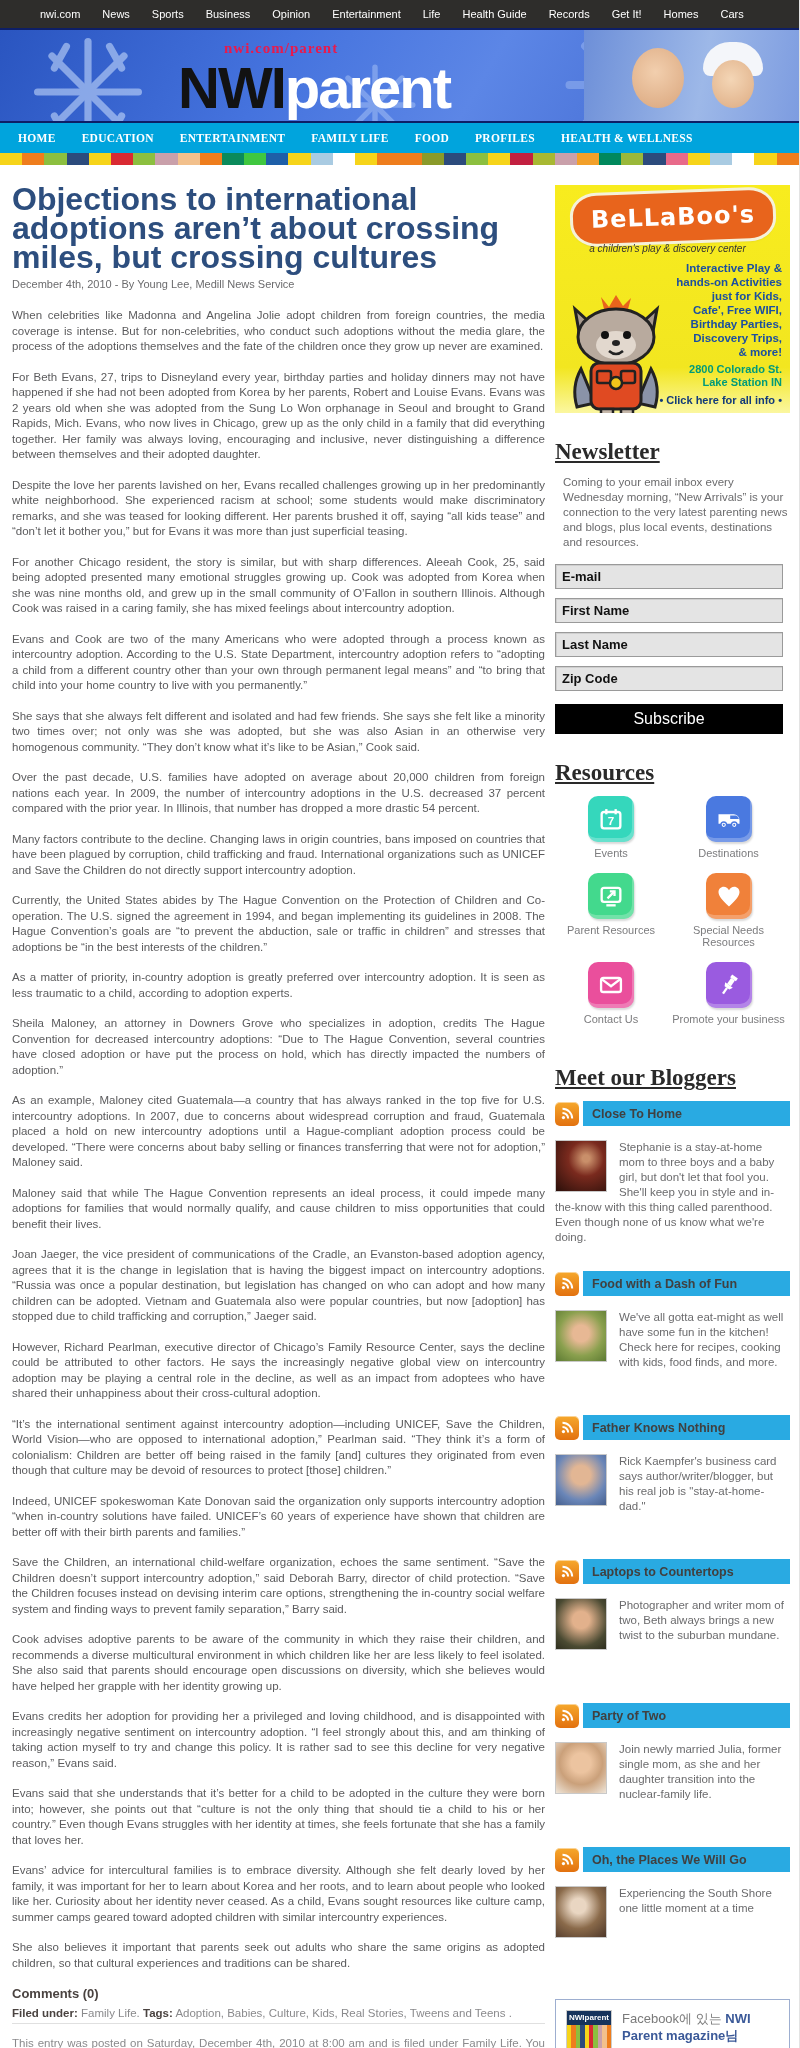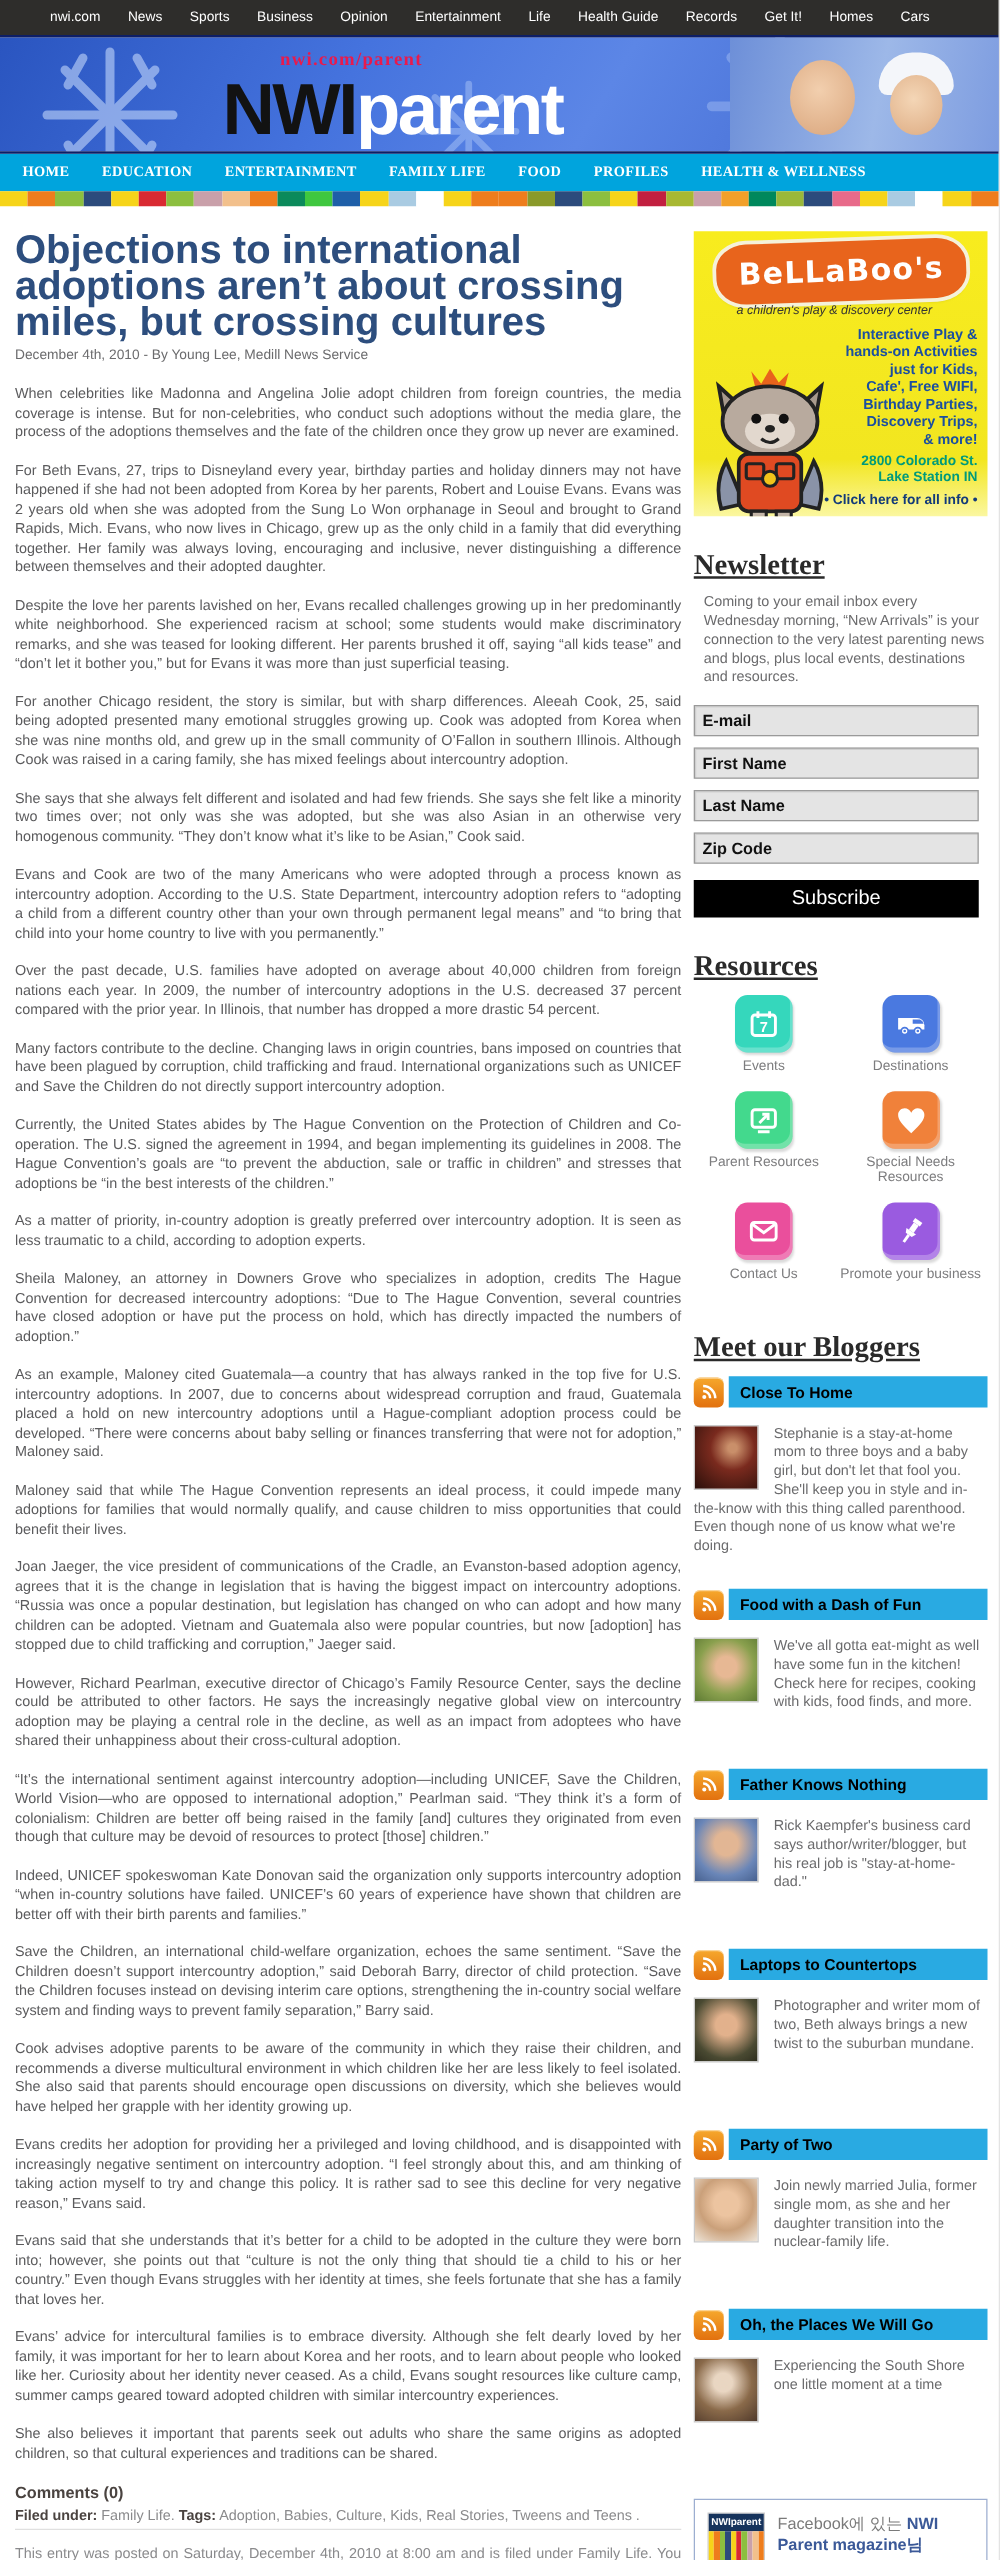--- a/index.html
+++ b/index.html
@@ -75,21 +75,21 @@
     box-shadow:inset -2px -4px 0 rgba(255,255,255,.25), 1px 2px 2px rgba(0,0,0,.15); }
   .res-label { font-size:11px; color:#7c7c7e; }
   .t-events{background:#35d7bc;} .t-dest{background:#4a79e0;} .t-parent{background:#43d98d;}
   .t-needs{background:#f0813a;} .t-contact{background:#ea4f9c;} .t-promote{background:#9a5be0;}
   
   .blogger { margin-bottom:26px; min-height:118px; }
   .blog-head { display:flex; align-items:center; margin-bottom:14px; }
   .rss { width:24px; height:24px; border-radius:5px; background:linear-gradient(#f6a82c,#e2710f); flex:0 0 auto;
     display:flex; align-items:center; justify-content:center; cursor:pointer; box-shadow:inset 0 1px 0 rgba(255,255,255,.5); }
   .blog-bar { flex:1; background:#29aae2; height:25px; margin-left:4px; display:flex; align-items:center; padding-left:9px; cursor:pointer; }
-  .blog-bar span { color:#000000; font-weight:bold; font-size:12.5px; }
+  .blog-bar span { color:#404040; font-weight:bold; font-size:12.5px; }
   .blog-body { font-size:11.5px; line-height:15px; color:#6b6b6d; }
   .blog-photo { float:left; width:52px; height:52px; margin:0 12px 4px 0; border:1px solid #c9c9c9; }
   .bp-1{background:radial-gradient(circle at 60% 35%, #c98f6a 8%, #7a2a1e 40%, #2a0f0a);}
   .bp-2{background:radial-gradient(circle at 50% 45%, #e7b894 22%, #8aa04e 60%, #5c7a32);}
   .bp-3{background:radial-gradient(circle at 50% 40%, #e2b694 24%, #6a86b8 65%, #46608e);}
   .bp-4{background:radial-gradient(circle at 50% 42%, #e2b18c 22%, #4a4a32 70%, #2e2e1e);}
   .bp-5{background:radial-gradient(circle at 50% 40%, #ecc4a0 25%, #caa07a 55%, #efe6da);}
   .bp-6{background:radial-gradient(circle at 45% 38%, #e9d6c2 18%, #8a6a4a 55%, #4e3categorical2a);}
   
   .fb-box { margin-top:34px; border:1px solid #9daed0; padding:10px; height:110px; background:#fff; }
@@ -214,23 +214,23 @@
 <div class="content">
 
   <div class="left">
     <h1 class="title">Objections to international adoptions aren’t about crossing miles, but crossing cultures</h1>
     <div class="byline">December 4th, 2010 - By Young Lee, Medill News Service</div>
 
     <p class="body">When celebrities like Madonna and Angelina Jolie adopt children from foreign countries, the media coverage is intense. But for non-celebrities, who conduct such adoptions without the media glare, the process of the adoptions themselves and the fate of the children once they grow up never are examined.</p>
     <p class="body">For Beth Evans, 27, trips to Disneyland every year, birthday parties and holiday dinners may not have happened if she had not been adopted from Korea by her parents, Robert and Louise Evans. Evans was 2 years old when she was adopted from the Sung Lo Won orphanage in Seoul and brought to Grand Rapids, Mich. Evans, who now lives in Chicago, grew up as the only child in a family that did everything together. Her family was always loving, encouraging and inclusive, never distinguishing a difference between themselves and their adopted daughter.</p>
     <p class="body">Despite the love her parents lavished on her, Evans recalled challenges growing up in her predominantly white neighborhood. She experienced racism at school; some students would make discriminatory remarks, and she was teased for looking different. Her parents brushed it off, saying “all kids tease” and “don’t let it bother you,” but for Evans it was more than just superficial teasing.</p>
     <p class="body">For another Chicago resident, the story is similar, but with sharp differences. Aleeah Cook, 25, said being adopted presented many emotional struggles growing up. Cook was adopted from Korea when she was nine months old, and grew up in the small community of O’Fallon in southern Illinois. Although Cook was raised in a caring family, she has mixed feelings about intercountry adoption.</p>
+    <p class="body">Evans and Cook are two of the many Americans who were adopted through a process known as intercountry adoption. According to the U.S. State Department, intercountry adoption refers to “adopting a child from a different country other than your own through permanent legal means” and “to bring that child into your home country to live with you permanently.”</p>
     <p class="body">She says that she always felt different and isolated and had few friends. She says she felt like a minority two times over; not only was she was adopted, but she was also Asian in an otherwise very homogenous community. “They don’t know what it’s like to be Asian,” Cook said.</p>
-    <p class="body">Evans and Cook are two of the many Americans who were adopted through a process known as intercountry adoption. According to the U.S. State Department, intercountry adoption refers to “adopting a child from a different country other than your own through permanent legal means” and “to bring that child into your home country to live with you permanently.”</p>
-    <p class="body">Over the past decade, U.S. families have adopted on average about 40,000 children from foreign nations each year. In 2009, the number of intercountry adoptions in the U.S. decreased 37 percent compared with the prior year. In Illinois, that number has dropped a more drastic 54 percent.</p>
+    <p class="body">Over the past decade, U.S. families have adopted on average about 20,000 children from foreign nations each year. In 2009, the number of intercountry adoptions in the U.S. decreased 37 percent compared with the prior year. In Illinois, that number has dropped a more drastic 54 percent.</p>
     <p class="body">Many factors contribute to the decline. Changing laws in origin countries, bans imposed on countries that have been plagued by corruption, child trafficking and fraud. International organizations such as UNICEF and Save the Children do not directly support intercountry adoption.</p>
     <p class="body">Currently, the United States abides by The Hague Convention on the Protection of Children and Co-operation. The U.S. signed the agreement in 1994, and began implementing its guidelines in 2008. The Hague Convention’s goals are “to prevent the abduction, sale or traffic in children” and stresses that adoptions be “in the best interests of the children.”</p>
     <p class="body">As a matter of priority, in-country adoption is greatly preferred over intercountry adoption. It is seen as less traumatic to a child, according to adoption experts.</p>
     <p class="body">Sheila Maloney, an attorney in Downers Grove who specializes in adoption, credits The Hague Convention for decreased intercountry adoptions: “Due to The Hague Convention, several countries have closed adoption or have put the process on hold, which has directly impacted the numbers of adoption.”</p>
     <p class="body">As an example, Maloney cited Guatemala—a country that has always ranked in the top five for U.S. intercountry adoptions. In 2007, due to concerns about widespread corruption and fraud, Guatemala placed a hold on new intercountry adoptions until a Hague-compliant adoption process could be developed. “There were concerns about baby selling or finances transferring that were not for adoption,” Maloney said.</p>
     <p class="body">Maloney said that while The Hague Convention represents an ideal process, it could impede many adoptions for families that would normally qualify, and cause children to miss opportunities that could benefit their lives.</p>
     <p class="body">Joan Jaeger, the vice president of communications of the Cradle, an Evanston-based adoption agency, agrees that it is the change in legislation that is having the biggest impact on intercountry adoptions. “Russia was once a popular destination, but legislation has changed on who can adopt and how many children can be adopted. Vietnam and Guatemala also were popular countries, but now [adoption] has stopped due to child trafficking and corruption,” Jaeger said.</p>
     <p class="body">However, Richard Pearlman, executive director of Chicago’s Family Resource Center, says the decline could be attributed to other factors. He says the increasingly negative global view on intercountry adoption may be playing a central role in the decline, as well as an impact from adoptees who have shared their unhappiness about their cross-cultural adoption.</p>
     <p class="body">“It’s the international sentiment against intercountry adoption—including UNICEF, Save the Children, World Vision—who are opposed to international adoption,” Pearlman said. “They think it’s a form of colonialism: Children are better off being raised in the family [and] cultures they originated from even though that culture may be devoid of resources to protect [those] children.”</p>
     <p class="body">Indeed, UNICEF spokeswoman Kate Donovan said the organization only supports intercountry adoption “when in-country solutions have failed. UNICEF’s 60 years of experience have shown that children are better off with their birth parents and families.”</p>

